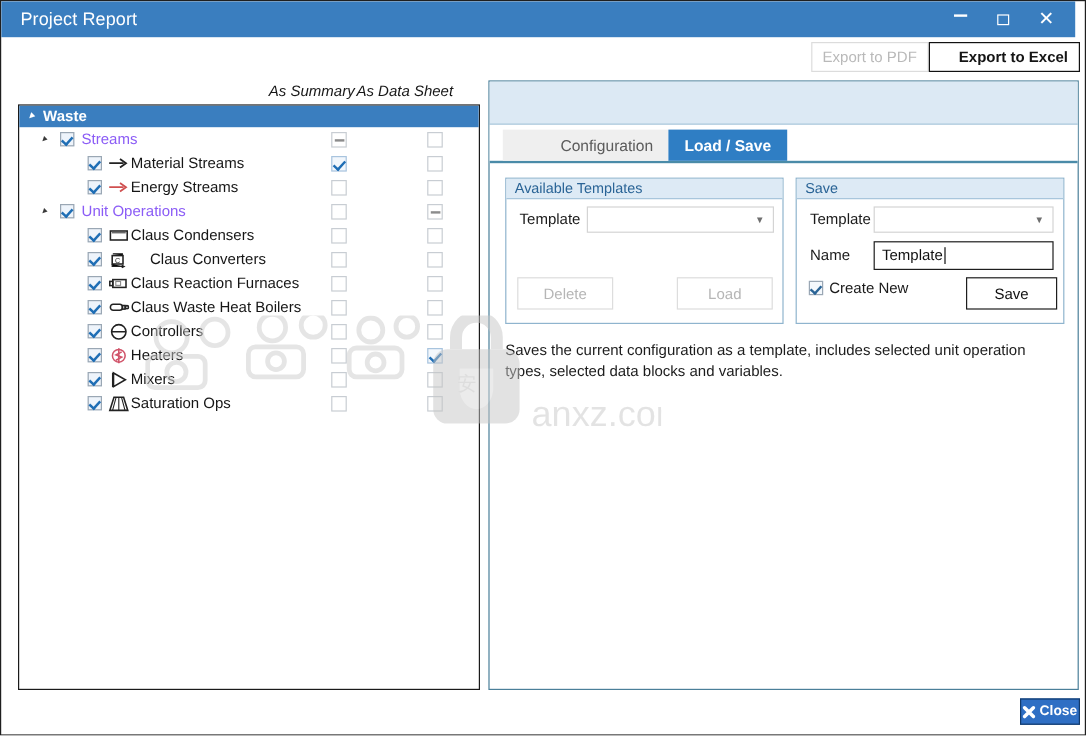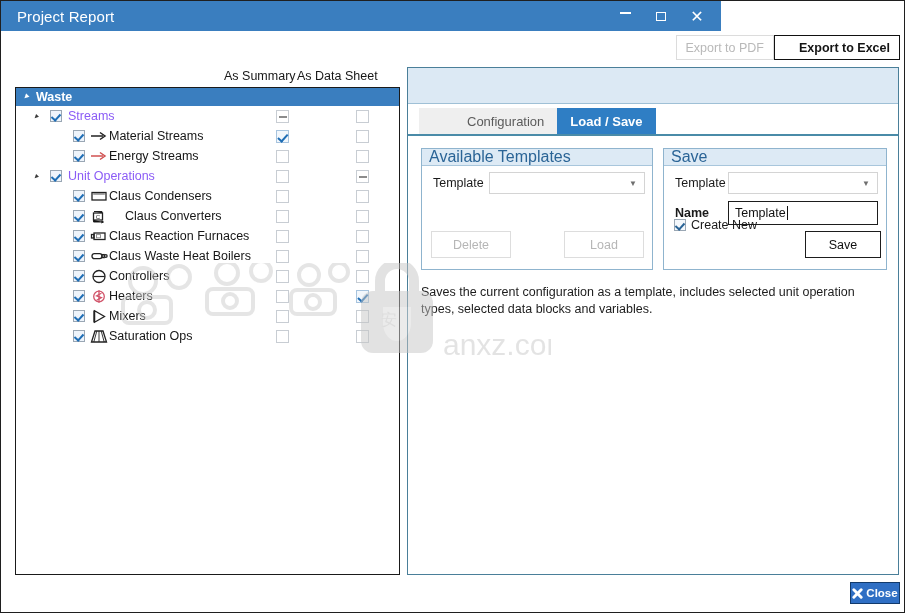--- a/index.html
+++ b/index.html
@@ -18,21 +18,21 @@
     overflow: hidden;
     background: #ffffff;
     border: 1px solid #1f1f1f;
     box-sizing: border-box;
   }
 
   
   .titlebar {
     position: absolute;
     left: 0; top: 0;
-    width: 720px;
+    width: 895px;
     height: 30px;
     background: #3a7ebf;
     display: flex;
     align-items: center;
   }
   .title-text {
     margin-left: 16px;
     color: #ffffff;
     font-size: 15px;
     letter-spacing: 0.1px;
@@ -101,20 +101,21 @@
     top: 68px;
     width: 400px;
     height: 17px;
     font-size: 12.5px;
     color: #171717;
   }
   .ch {
     position: absolute;
     top: 0;
     white-space: nowrap;
+    font-style: italic;
   }
   .ch-summary { left: 223px; }
   .ch-sheet   { left: 296px; }
 
   
   .tree-panel {
     position: absolute;
     left: 14px;
     top: 86px;
     width: 385px;
@@ -271,21 +272,21 @@
     position: absolute;
     border: 1px solid #8fb4ce;
     box-sizing: border-box;
     background: #ffffff;
   }
   .group-head {
     height: 17px;
     background: #ddeaf5;
     border-bottom: 1px solid #a8c6dc;
     color: #2a6496;
-    font-size: 16px;
+    font-size: 12px;
     display: flex;
     align-items: center;
     padding-left: 7px;
     box-sizing: border-box;
   }
   .grp-templates { left: 13px; top: 80px; width: 232px; height: 122px; }
   .grp-save      { left: 255px; top: 80px; width: 224px; height: 122px; }
 
   .fld-label {
     position: absolute;
@@ -607,26 +608,26 @@
       <div class="btn disabled" style="left:142px; top:82px; width:80px; height:27px;">Load</div>
     </div>
 
     <div class="group grp-save">
       <div class="group-head">Save</div>
       <div class="fld-label" style="left:11px; top:27px;">Template</div>
       <div class="combo" style="left:64px; top:23px; width:150px; height:22px;">
         <span style="flex:1; padding-left:5px;"></span>
         <span class="caret">▼</span>
       </div>
-      <div class="fld-label" style="left:11px; top:57px;font-weight:bold;">Name</div>
+      <div class="fld-label" style="left:11px; top:57px;">Name</div>
       <div class="textbox" style="left:64px; top:52px; width:150px; height:24px;">
         <span>Template</span>
           <span class="caretbar"></span>
       </div>
-      <div class="chk-line" style="left:10px; top:69px;">
+      <div class="chk-line" style="left:10px; top:84px;">
         <span class="chk-box"></span>
         <span>Create New</span>
       </div>
       <div class="btn enabled" style="left:141px; top:82px; width:76px; height:27px;">Save</div>
     </div>
 
     <div class="desc">Saves the current configuration as a template, includes selected unit operation types, selected data blocks and variables.</div>
   </div>
 
   <div class="watermark">

